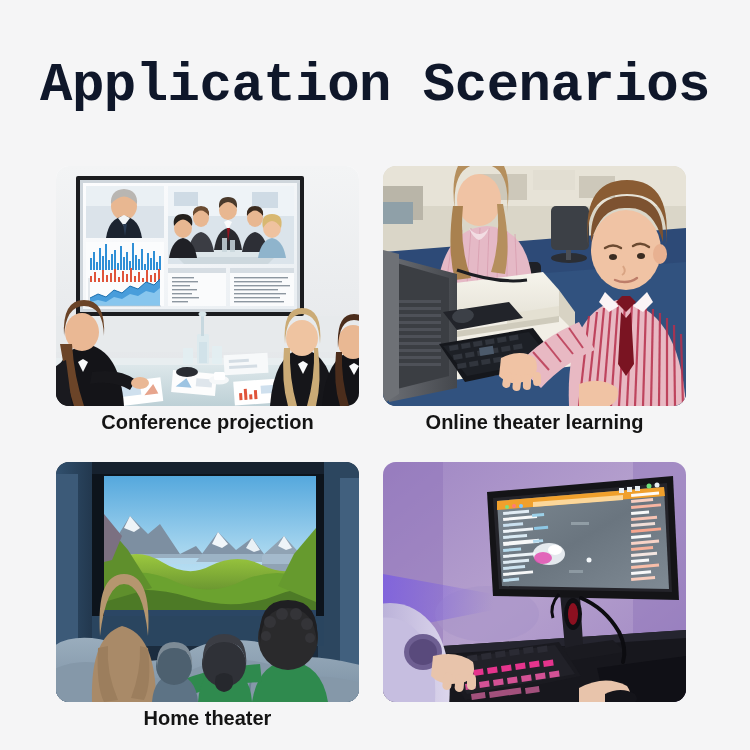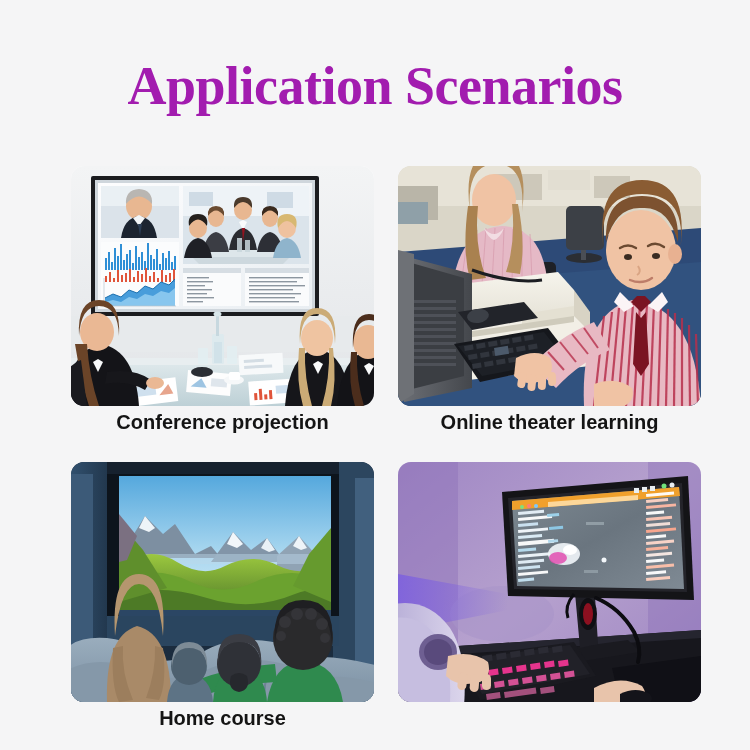--- a/index.html
+++ b/index.html
@@ -18,32 +18,32 @@
     width: 750px;
     height: 750px;
     background: #f5f5f6;
   }
   .page-title {
     position: absolute;
     top: 56px;
     left: 0;
     width: 750px;
     text-align: center;
-    font-family: Liberation Serif, serif;
+    font-family: Liberation Mono, monospace;
     font-weight: bold;
     font-size: 54px;
     letter-spacing: -0.5px;
-    color: #a21caf;
+    color: #0f172a;
     line-height: 60px;
     white-space: nowrap;
   }
   .grid {
     position: absolute;
     top: 166px;
-    left: 71px;
+    left: 56px;
     width: 628px;
     height: 560px;
     display: grid;
     grid-template-columns: 303px 303px;
     grid-template-rows: 272px 272px;
     column-gap: 22px;
     row-gap: 16px;
     gap: 24px;
   }
   .cell {
@@ -558,21 +558,21 @@
           <path d="M96 240 q2 -26 22 -28 q22 2 24 28z" fill="#5d7385"></path>
           <ellipse cx="118" cy="204" rx="18" ry="19" fill="#4d606f"></ellipse>
           <path d="M101 208 q0 -22 17 -22 q18 0 18 22 q2 -28 -18 -28 q-19 0 -17 28z" fill="#7d8b96"></path>
 
           <path d="M142 240 q2 -32 26 -34 q26 2 28 34z" fill="#2f8a4e"></path>
           <ellipse cx="168" cy="202" rx="22" ry="23" fill="#2f3137"></ellipse>
           <path d="M147 206 q0 -26 21 -26 q22 0 22 26 q3 -34 -22 -34 q-24 0 -21 34z" fill="#3b3d44"></path>
           <path d="M160 214 q8 -6 16 0 q4 14 -8 16 q-12 -2 -8 -16z" fill="#26282d"></path>
         </svg>
       </div>
-      <div class="caption">Home course</div>
+      <div class="caption">Home theater</div>
     </div>
 
     <div class="cell">
       <div class="photo">
         <svg viewBox="0 0 303 240" xmlns="http://www.w3.org/2000/svg">
           <defs>
             <linearGradient id="c4room" x1="0" y1="0" x2="1" y2="1">
               <stop offset="0" stop-color="#9f86c4"></stop>
               <stop offset="0.5" stop-color="#b6a1ce"></stop>
               <stop offset="1" stop-color="#9d84c2"></stop>

